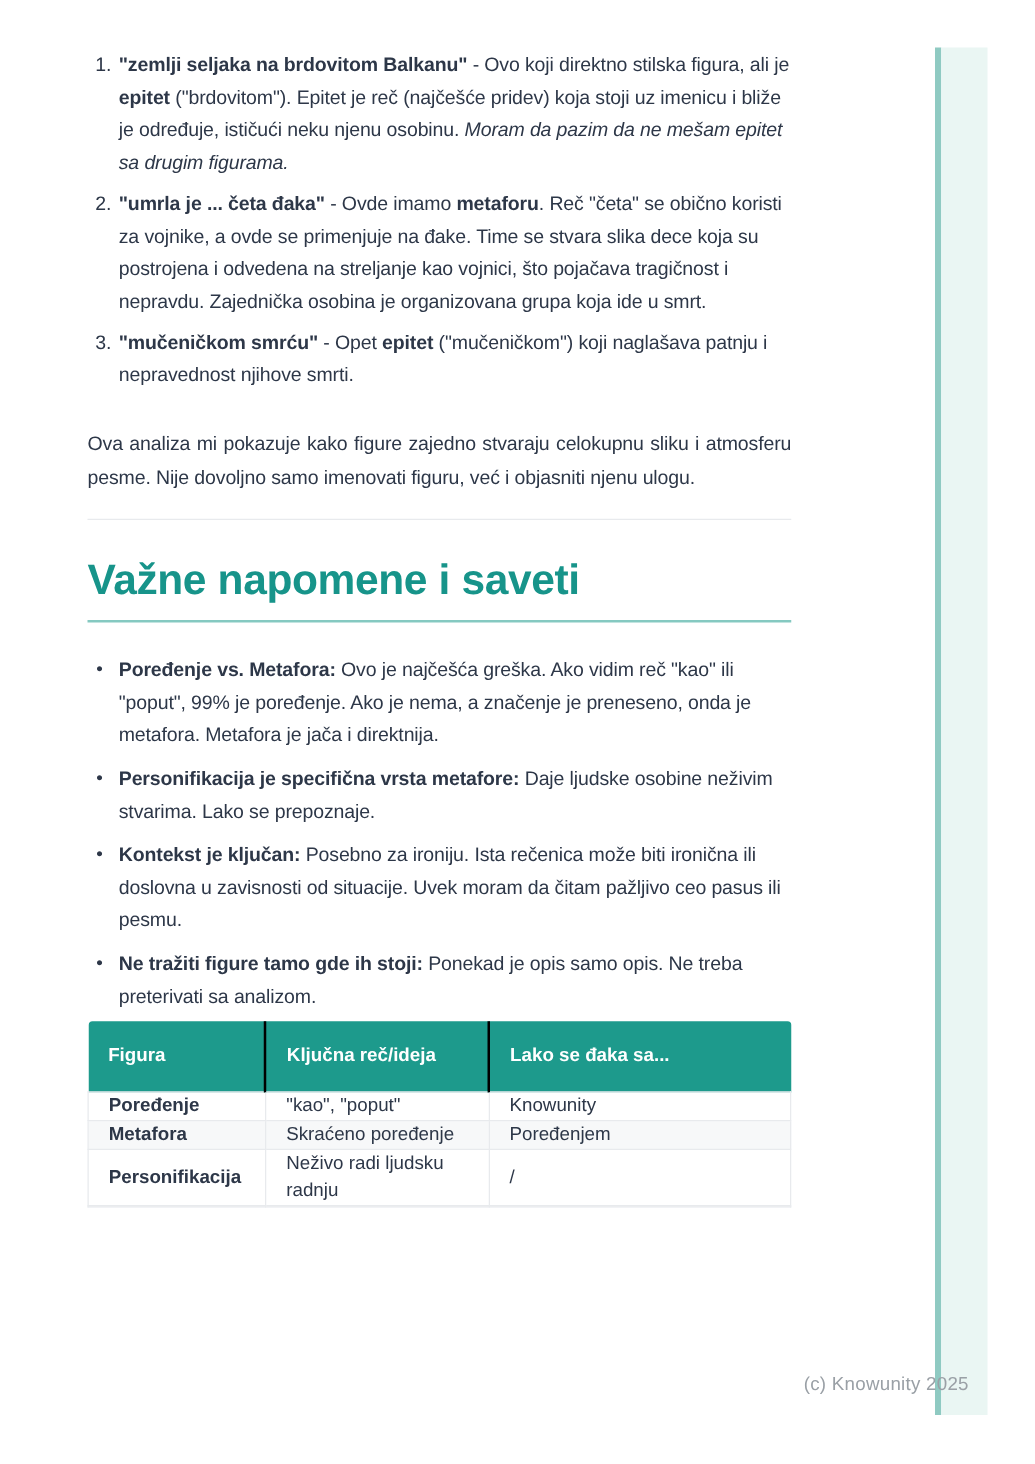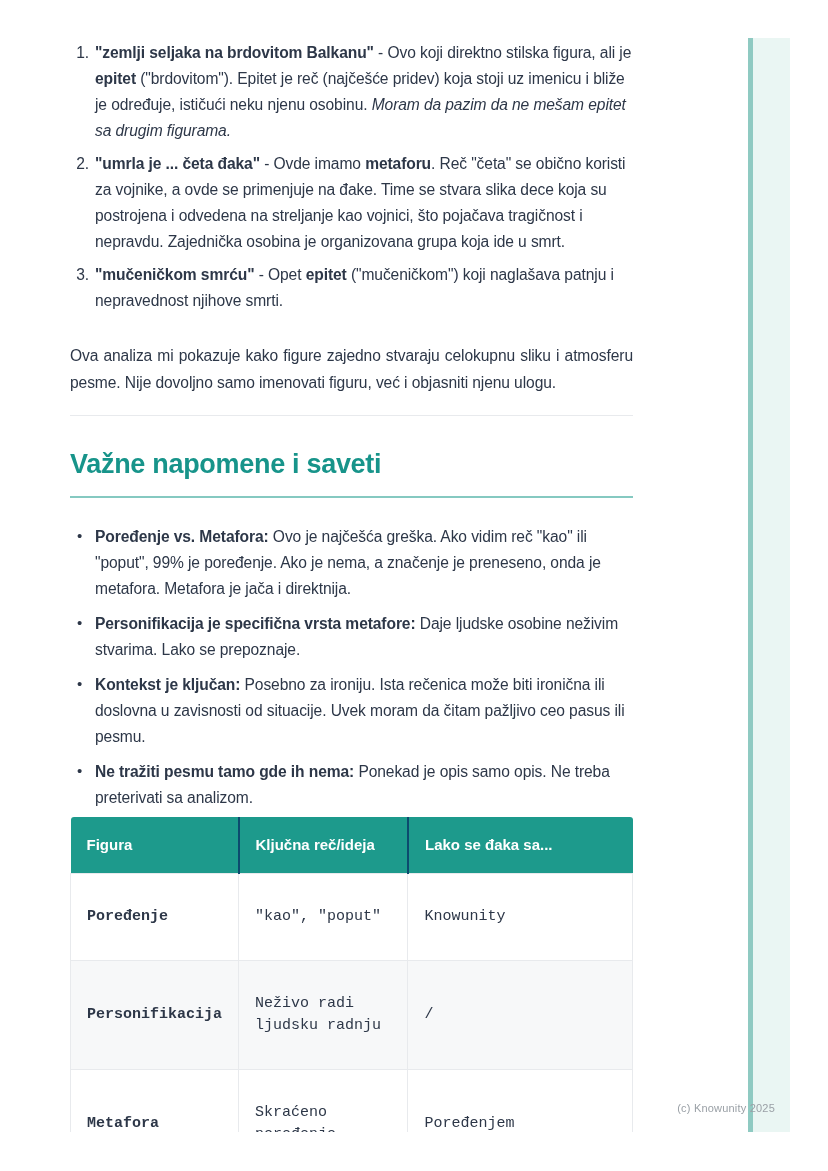--- a/index.html
+++ b/index.html
@@ -31,54 +31,53 @@
   strong { font-weight: 700; }
   em { font-style: italic; }
 
   p.analysis { margin: 28px 0 0 0; text-align: justify; line-height: 27px; }
 
   hr.divider { border: none; border-top: 1px solid var(--border, #e8eaed); margin: 19px 0 0 0; }
 
   h2.section-title {
     margin: 32px 0 0 0;
     color: var(--heading, #17948a);
-    font-size: 27px; line-height: 32px; font-weight: 700; letter-spacing: -0.3px;
+    font-size: 34px; line-height: 32px; font-weight: 700; letter-spacing: -0.3px;
   }
   .heading-underline { margin-top: 16px; height: 2px; background: var(--underline, #85c9c1); width: 100%; }
 
   ul.tips { list-style: none; margin: 26px 0 0 0; padding: 0; }
   ul.tips > li { position: relative; padding-left: 25px; margin: 0 0 9px 0; }
   ul.tips > li:last-child { margin-bottom: 0; }
   ul.tips .bullet { position: absolute; left: 7px; top: -1px; font-size: 15px; }
 
   table.figures {
     margin-top: 6px; width: 563px; border-collapse: collapse;
     font-size: 15px; letter-spacing: 0;
   }
   table.figures th {
     background: var(--accent, #1d9a8c); color: #ffffff;
     font-weight: 600; text-align: left;
     padding: 18px 16px; line-height: 20px; border: none;
   }
-  table.figures th + th { border-left: 2px solid #0c4a6e; }
+  table.figures th + th { border-left: 2px solid #000000; }
   table.figures th:first-child { border-top-left-radius: 3px; }
   table.figures th:last-child { border-top-right-radius: 3px; }
   table.figures td {
     border: 1px solid var(--border, #e8eaed);
-    padding: 32px 16px; line-height: 22px; vertical-align: middle;
+    padding: 0 16px; line-height: 22px; vertical-align: middle;
     background: #ffffff;
-    font-family: Liberation Mono, monospace;
   }
   table.figures tbody tr:nth-child(even) td { background: var(--row_alt, #f7f8f9); }
   table.figures td:first-child { font-weight: 700; }
   .col-figura { width: 142px; } .col-kljucna { width: 179px; } .col-lako { width: 242px; }
 
   .credit {
     position: absolute; top: 1101px; right: 53px;
-    font-size: 11px; line-height: 14px; color: var(--muted, #9aa0a6);
+    font-size: 15px; line-height: 14px; color: var(--muted, #9aa0a6);
     z-index: 4; letter-spacing: 0.2px;
   }
 </style>
 </head>
 <body>
 
 <div class="page">
   <div class="clip">
 
     <div class="strip-line"></div>
@@ -96,21 +95,21 @@
 
       <hr class="divider">
 
       <h2 class="section-title">Važne napomene i saveti</h2>
       <div class="heading-underline"></div>
 
       <ul class="tips">
         <li><span class="bullet">•</span><strong>Poređenje vs. Metafora:</strong><span> Ovo je najčešća greška. Ako vidim reč "kao" ili "poput", 99% je poređenje. Ako je nema, a značenje je preneseno, onda je metafora. Metafora je jača i direktnija.</span></li>
         <li><span class="bullet">•</span><strong>Personifikacija je specifična vrsta metafore:</strong><span> Daje ljudske osobine neživim stvarima. Lako se prepoznaje.</span></li>
         <li><span class="bullet">•</span><strong>Kontekst je ključan:</strong><span> Posebno za ironiju. Ista rečenica može biti ironična ili doslovna u zavisnosti od situacije. Uvek moram da čitam pažljivo ceo pasus ili pesmu.</span></li>
-        <li><span class="bullet">•</span><strong>Ne tražiti pesmu tamo gde ih nema:</strong><span> Ponekad je opis samo opis. Ne treba preterivati sa analizom.</span></li>
+        <li><span class="bullet">•</span><strong>Ne tražiti figure tamo gde ih stoji:</strong><span> Ponekad je opis samo opis. Ne treba preterivati sa analizom.</span></li>
       </ul>
 
       <table class="figures">
         <colgroup>
           <col class="col-figura">
             <col class="col-kljucna">
             <col class="col-lako">
         </colgroup>
         <thead>
           <tr>
@@ -119,28 +118,28 @@
             <th>Lako se đaka sa...</th>
           </tr>
         </thead>
         <tbody>
           <tr>
             <td>Poređenje</td>
             <td>"kao", "poput"</td>
             <td>Knowunity</td>
           </tr>
           <tr>
+            <td>Metafora</td>
+            <td>Skraćeno poređenje</td>
+            <td>Poređenjem</td>
+          </tr>
+          <tr>
             <td>Personifikacija</td>
             <td>Neživo radi ljudsku radnju</td>
             <td>/</td>
-          </tr>
-          <tr>
-            <td>Metafora</td>
-            <td>Skraćeno poređenje</td>
-            <td>Poređenjem</td>
           </tr>
           <tr>
             <td></td>
             <td></td>
             <td></td>
           </tr>
         </tbody>
       </table>
 
     </div>

